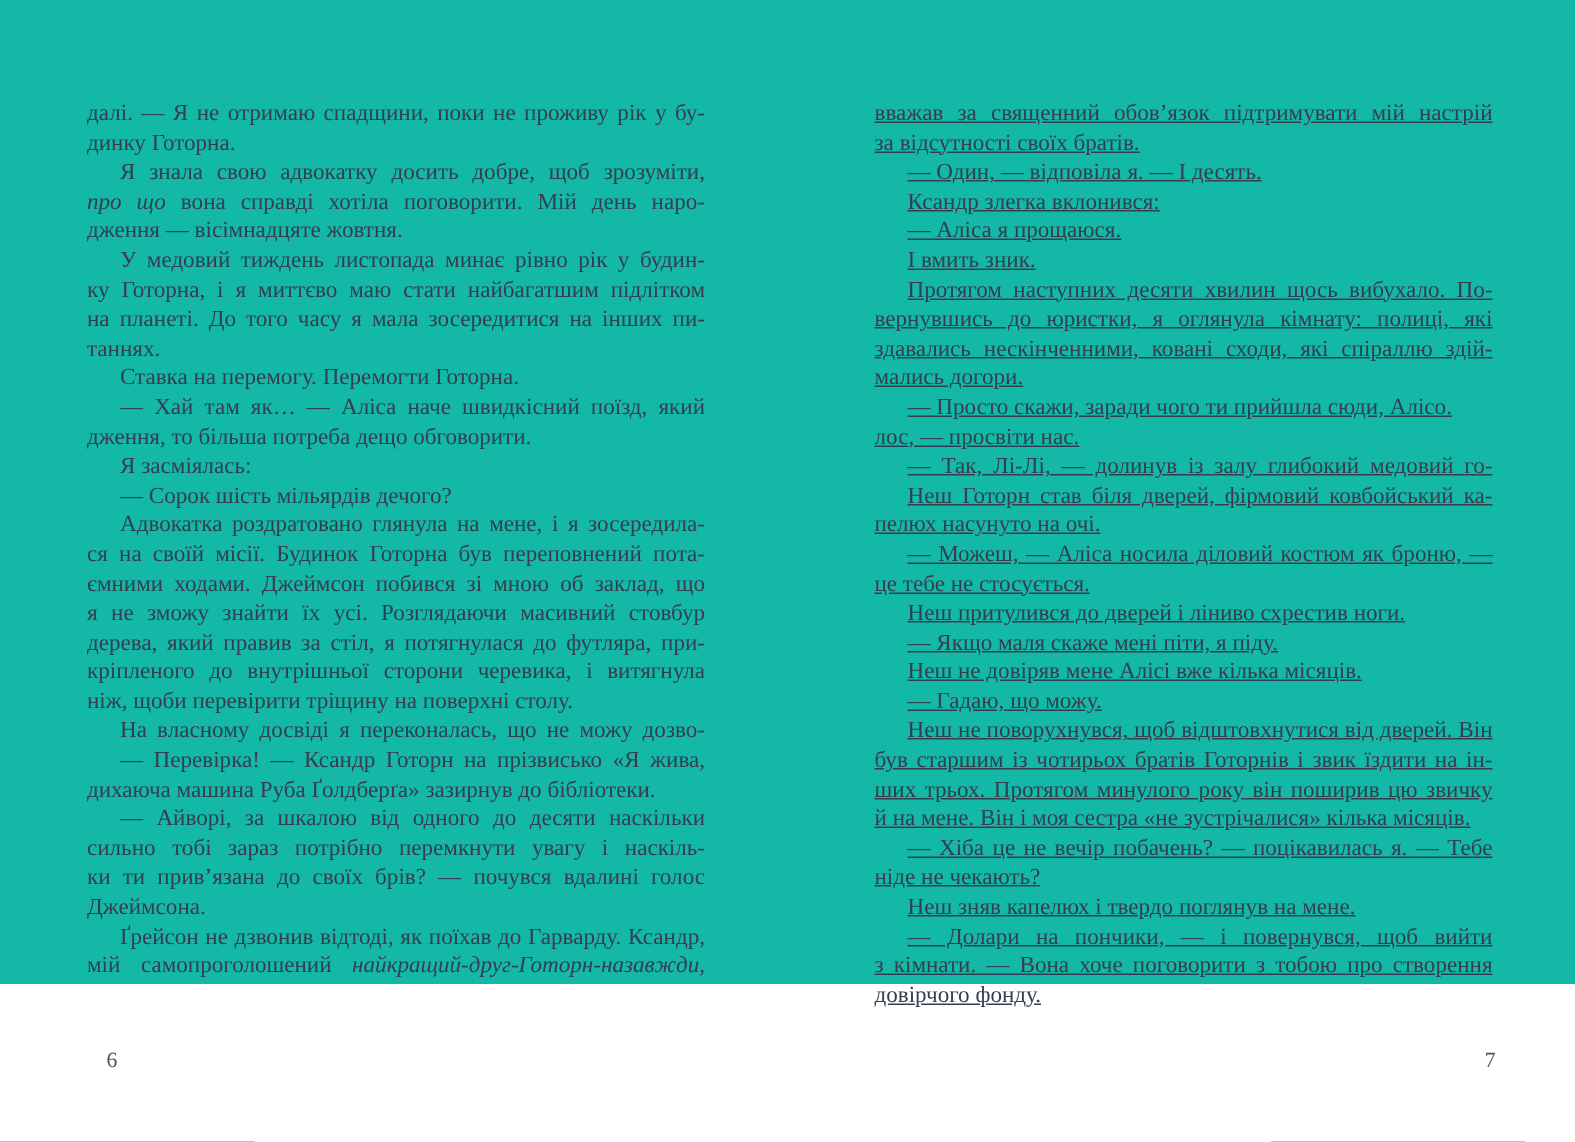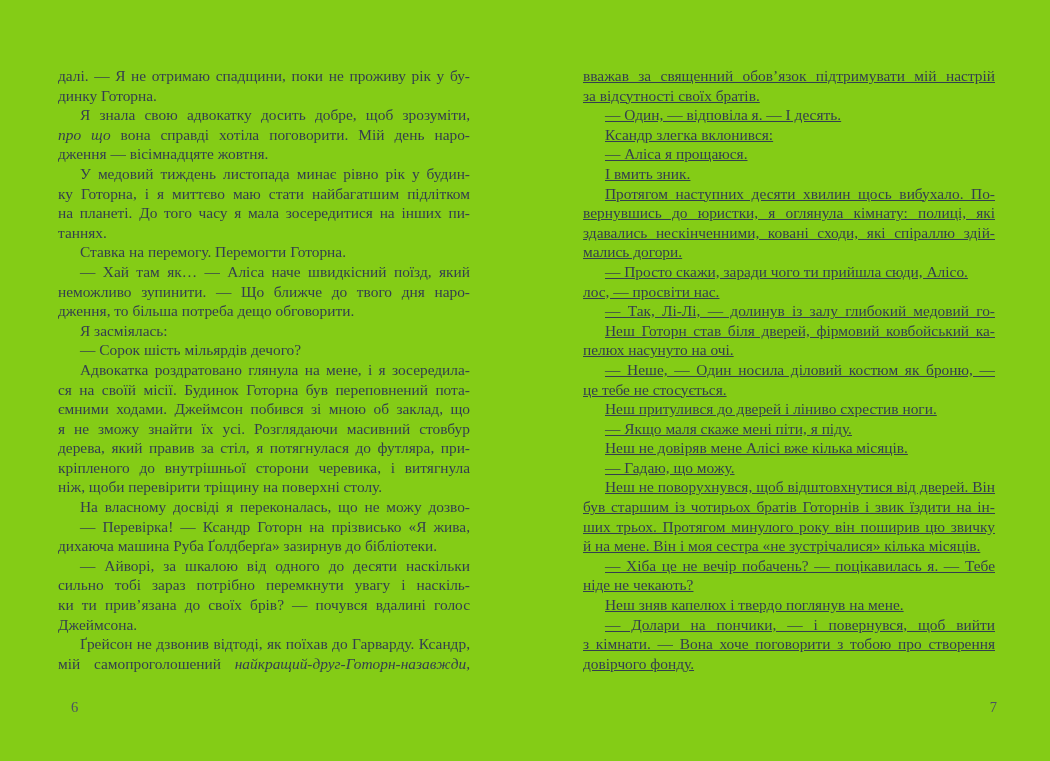--- a/index.html
+++ b/index.html
@@ -9,22 +9,22 @@
   body {
     width: 1050px;
     height: 761px;
     background: #ffffff;
     font-family: "Liberation Serif", serif;
     overflow: hidden;
   }
   .spread {
     position: relative;
     width: 1050px;
-    height: 761px;
-    background: #84cc16;
+    height: 656px;
+    background: #14b8a6;
   }
   .text-col {
     position: absolute;
     top: 66px;
     width: 412px;
     font-size: 15.4px;
     line-height: 19.6px;
     color: #343e4f;
   }
   #left-col  { left: 58px; }
@@ -63,21 +63,20 @@
       <div class="line end"><span>динку Готорна.</span></div>
       <div class="line indent"><span>Я знала свою адвокатку досить добре, щоб зрозуміти,</span></div>
       <div class="line"><span class="italic">про що</span><span> вона справді хотіла поговорити. Мій день наро-</span></div>
       <div class="line end"><span>дження — вісімнадцяте жовтня.</span></div>
       <div class="line indent"><span>У медовий тиждень листопада минає рівно рік у будин-</span></div>
       <div class="line"><span>ку Готорна, і я миттєво маю стати найбагатшим підлітком</span></div>
       <div class="line"><span>на планеті. До того часу я мала зосередитися на інших пи-</span></div>
       <div class="line end"><span>таннях.</span></div>
       <div class="line indent end"><span>Ставка на перемогу. Перемогти Готорна.</span></div>
       <div class="line indent"><span>— Хай там як… — Аліса наче швидкісний поїзд, який</span></div>
-      <div class="line"><span>неможливо зупинити. — Що ближче до твого дня наро-</span></div>
       <div class="line end"><span>дження, то більша потреба дещо обговорити.</span></div>
       <div class="line indent end"><span>Я засміялась:</span></div>
       <div class="line indent end"><span>— Сорок шість мільярдів дечого?</span></div>
       <div class="line indent"><span>Адвокатка роздратовано глянула на мене, і я зосередила-</span></div>
       <div class="line"><span>ся на своїй місії. Будинок Готорна був переповнений пота-</span></div>
       <div class="line"><span>ємними ходами. Джеймсон побився зі мною об заклад, що</span></div>
       <div class="line"><span>я не зможу знайти їх усі. Розглядаючи масивний стовбур</span></div>
       <div class="line"><span>дерева, який правив за стіл, я потягнулася до футляра, при-</span></div>
       <div class="line"><span>кріпленого до внутрішньої сторони черевика, і витягнула</span></div>
       <div class="line end"><span>ніж, щоби перевірити тріщину на поверхні столу.</span></div>
@@ -100,21 +99,21 @@
       <div class="line indent end"><span>І вмить зник.</span></div>
       <div class="line indent"><span>Протягом наступних десяти хвилин щось вибухало. По-</span></div>
       <div class="line"><span>вернувшись до юристки, я оглянула кімнату: полиці, які</span></div>
       <div class="line"><span>здавались нескінченними, ковані сходи, які спіраллю здій-</span></div>
       <div class="line end"><span>мались догори.</span></div>
       <div class="line indent end"><span>— Просто скажи, заради чого ти прийшла сюди, Алісо.</span></div>
       <div class="line end"><span>лос, — просвіти нас.</span></div>
       <div class="line indent"><span>— Так, Лі-Лі, — долинув із залу глибокий медовий го-</span></div>
       <div class="line indent"><span>Неш Готорн став біля дверей, фірмовий ковбойський ка-</span></div>
       <div class="line end"><span>пелюх насунуто на очі.</span></div>
-      <div class="line indent"><span>— Неше, — Один носила діловий костюм як броню, —</span></div>
+      <div class="line indent"><span>— Можеш, — Аліса носила діловий костюм як броню, —</span></div>
       <div class="line end"><span>це тебе не стосується.</span></div>
       <div class="line indent end"><span>Неш притулився до дверей і ліниво схрестив ноги.</span></div>
       <div class="line indent end"><span>— Якщо маля скаже мені піти, я піду.</span></div>
       <div class="line indent end"><span>Неш не довіряв мене Алісі вже кілька місяців.</span></div>
       <div class="line indent end"><span>— Гадаю, що можу.</span></div>
       <div class="line indent"><span>Неш не поворухнувся, щоб відштовхнутися від дверей. Він</span></div>
       <div class="line"><span>був старшим із чотирьох братів Готорнів і звик їздити на ін-</span></div>
       <div class="line"><span>ших трьох. Протягом минулого року він поширив цю звичку</span></div>
       <div class="line end"><span>й на мене. Він і моя сестра «не зустрічалися» кілька місяців.</span></div>
       <div class="line indent"><span>— Хіба це не вечір побачень? — поцікавилась я. — Тебе</span></div>

